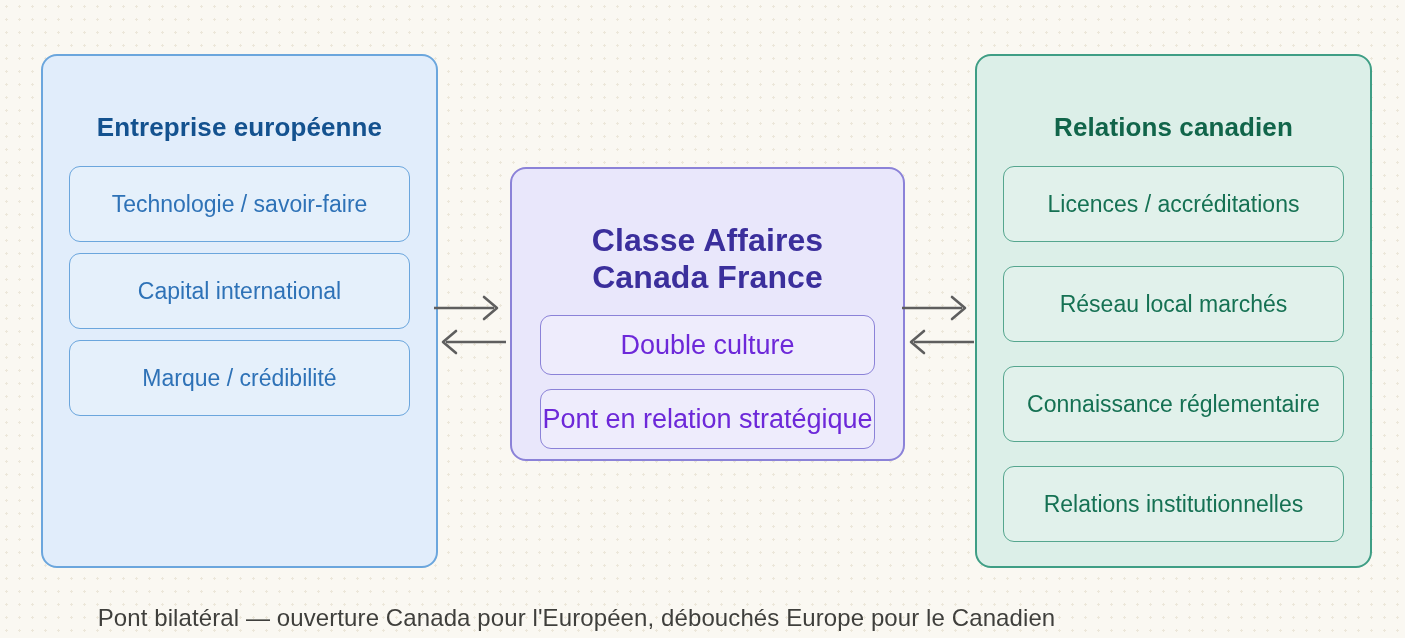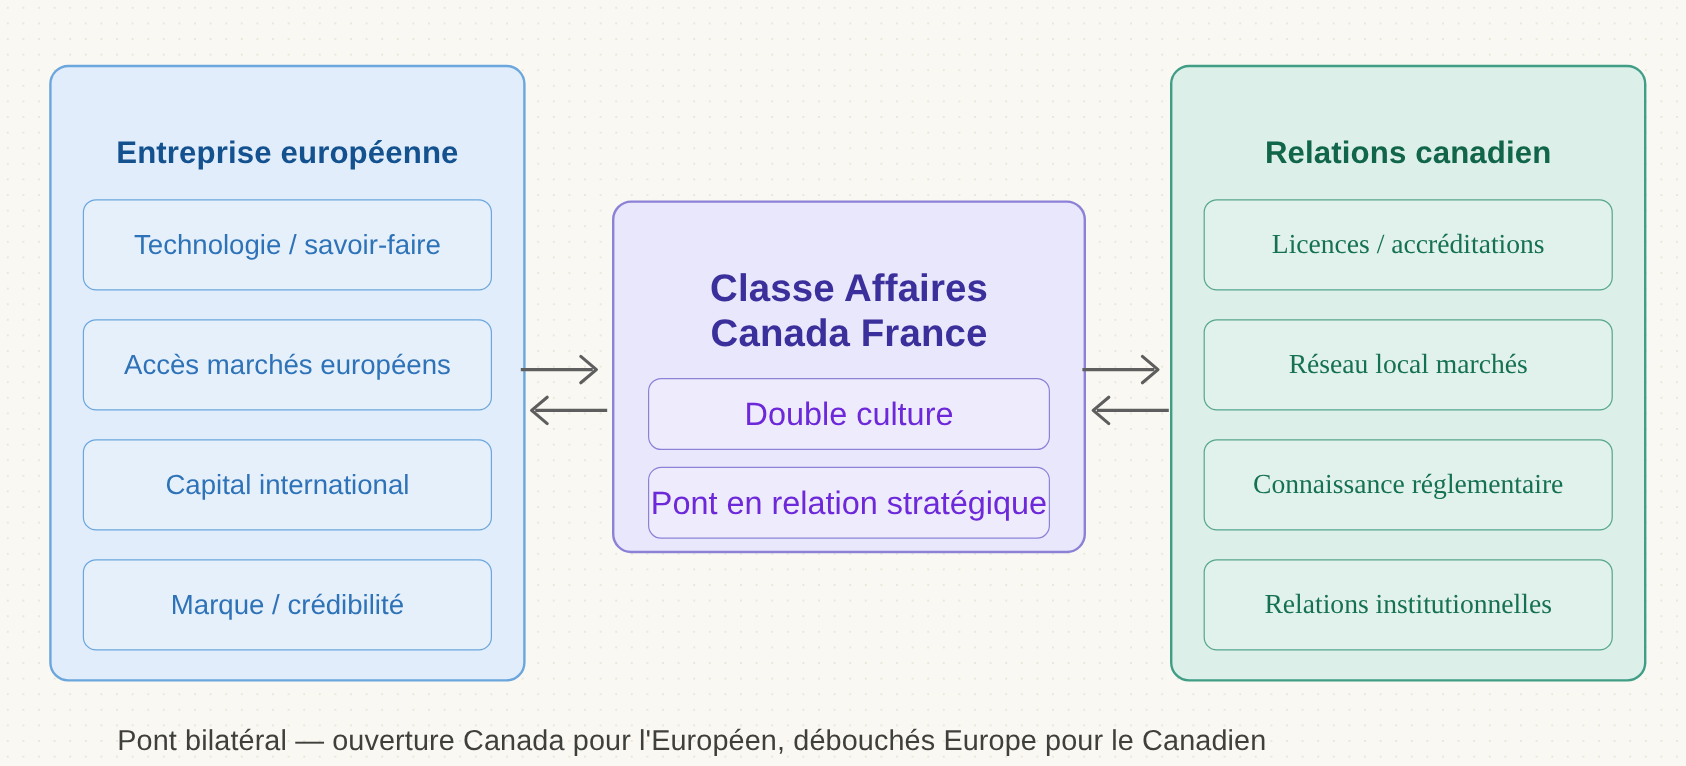--- a/index.html
+++ b/index.html
@@ -66,21 +66,21 @@
     height: 514px;
     background: #e1edfb;
     border-color: #6ba6dd;
     padding: 34px 26px 22px 26px;
   }
   #panel-europe .panel-title {
     color: #14528f;
     font-size: 26px;
     margin-bottom: 24px;
   }
-  #panel-europe .cards { gap: 24px; }
+  #panel-europe .cards { gap: 11px; }
   #panel-europe .card {
     height: 76px;
     border-color: #6ba6dd;
     background: rgba(255,255,255,0.16);
     color: #2e72b7;
     font-size: 23px;
   }
 
   
   #panel-bridge {
@@ -121,21 +121,20 @@
     font-size: 26px;
     margin-bottom: 24px;
   }
   #panel-canada .cards { gap: 24px; }
   #panel-canada .card {
     height: 76px;
     border-color: #55a68e;
     background: rgba(255,255,255,0.14);
     color: #157153;
     font-size: 23px;
-    font-family: Liberation Serif, serif;
   }
 
   
   .arrow-group {
     position: absolute;
     top: 288px;
     width: 76px;
     height: 70px;
   }
   #arrows-left  { left: 432px; }
@@ -157,23 +156,20 @@
 </head>
 <body>
 
 <div id="diagram">
 
   <section class="panel" id="panel-europe">
     <h2 class="panel-title">Entreprise européenne</h2>
     <div class="cards">
       <div class="card">
         <span>Technologie / savoir-faire</span>
-      </div>
-      <div class="card">
-        <span>Accès marchés européens</span>
       </div>
       <div class="card">
         <span>Capital international</span>
       </div>
       <div class="card">
         <span>Marque / crédibilité</span>
       </div>
     </div>
   </section>
 

